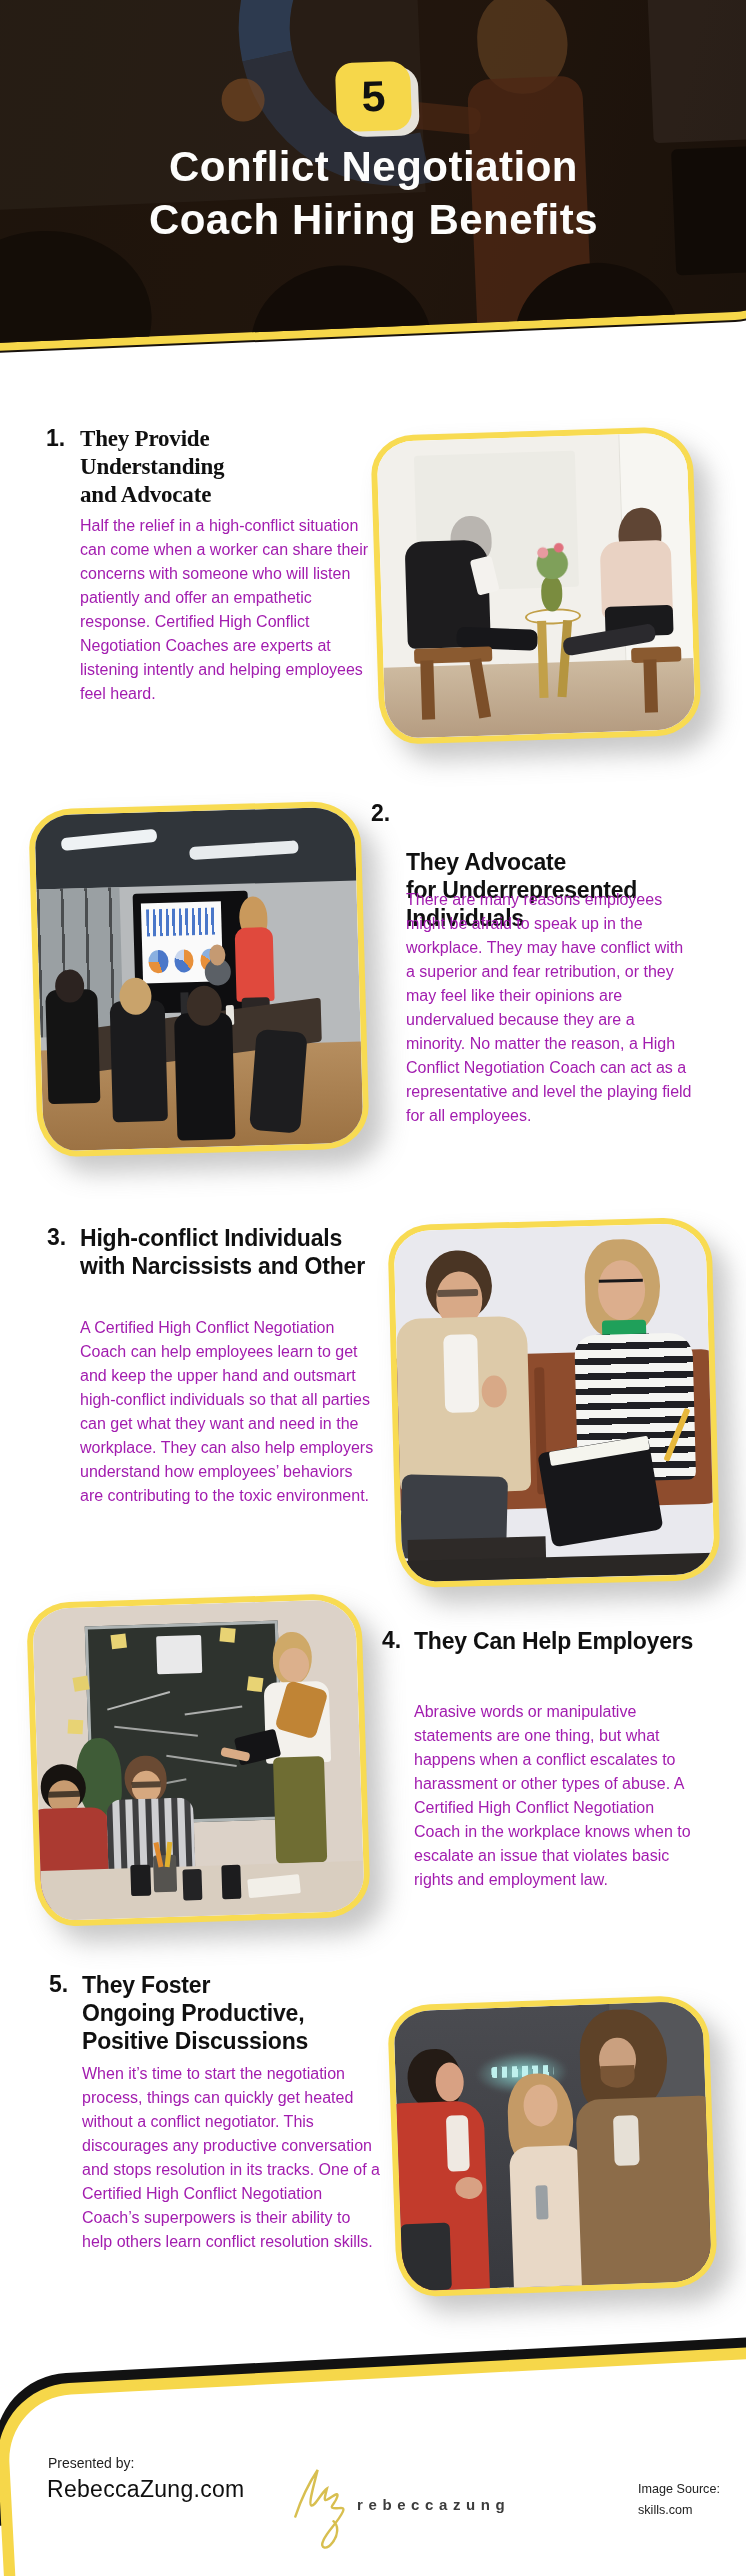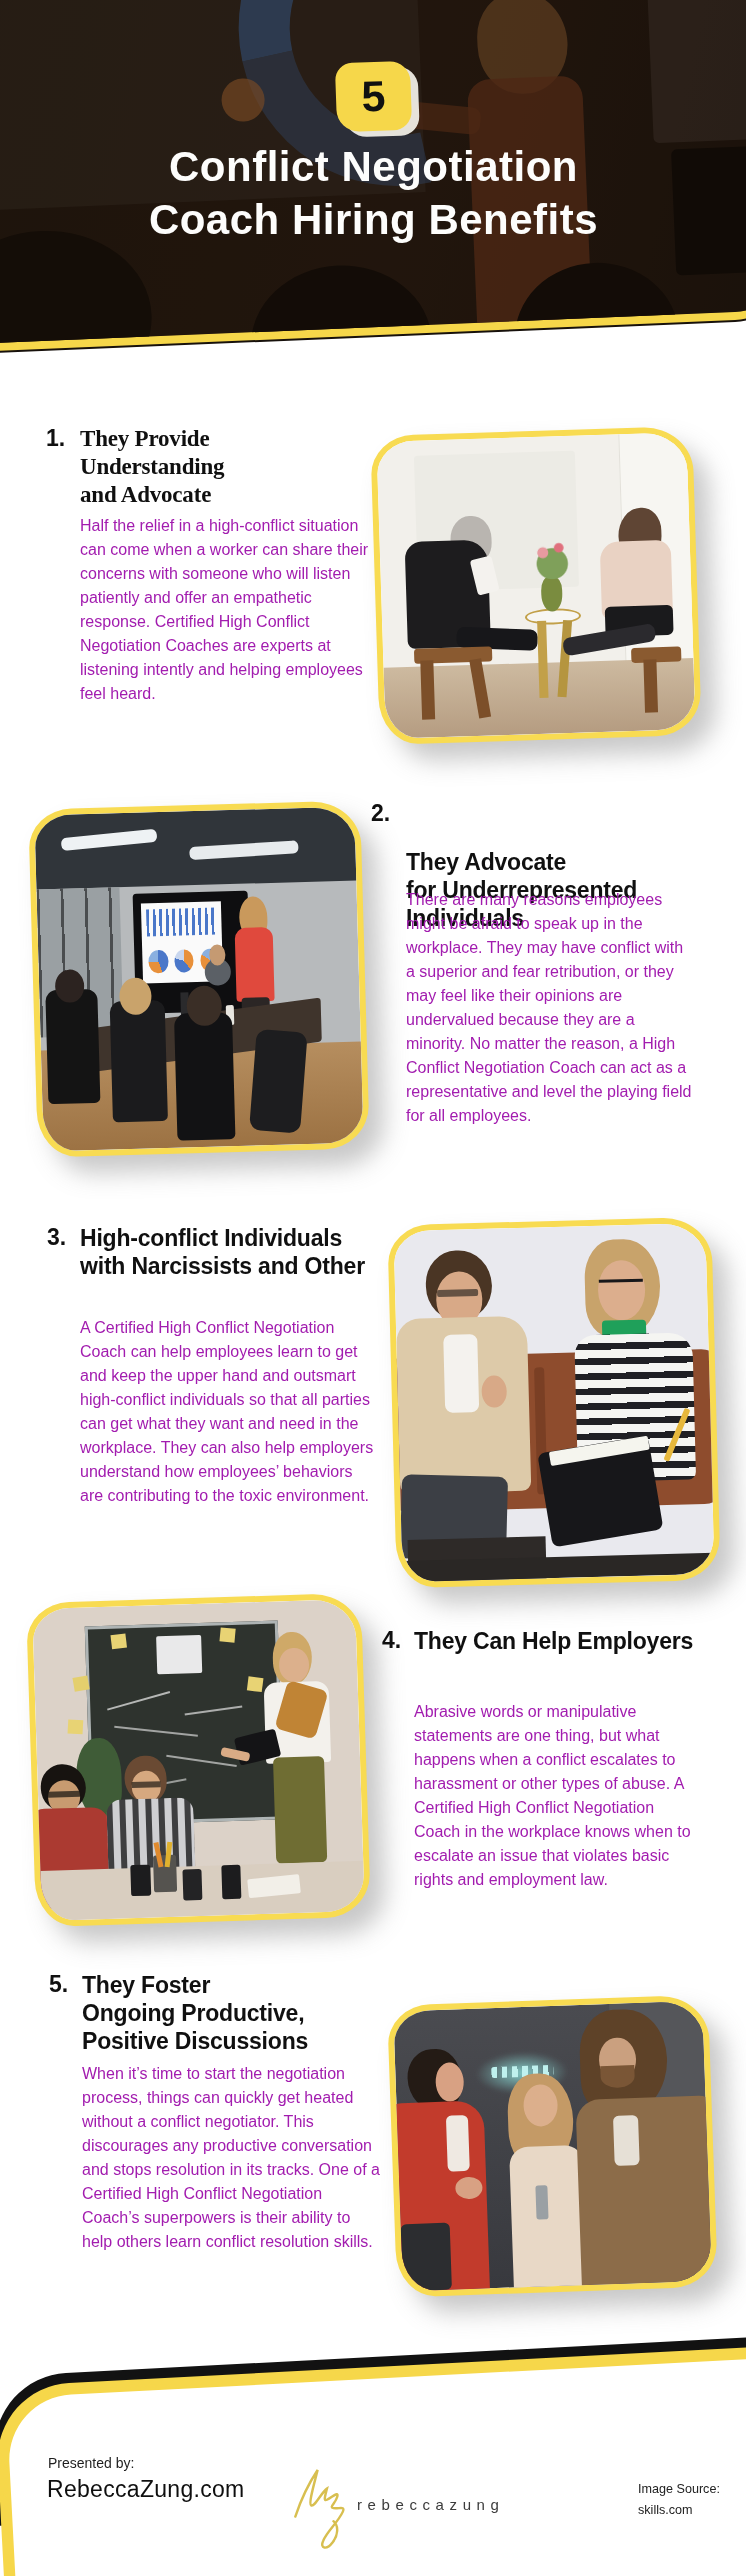--- a/index.html
+++ b/index.html
@@ -25,21 +25,21 @@
         box-shadow:15px 17px 24px rgba(110,110,110,.38);
         border-radius:43px 49px 45px 39px / 39px 45px 43px 47px;}
   
   .ftr-wrap{position:absolute;left:0;top:2287px;width:747px;height:289px;overflow:hidden;}
   .f-shape{position:absolute;width:952px;transform:rotate(-3deg);transform-origin:top left;border-top-left-radius:75px;}
   .f-black{left:-9.3px;top:90px;height:149px;background:#121212;}
   .f-yellow{left:-5.6px;top:100px;height:401px;background:#f6d74a;}
   .f-white{left:5.6px;top:111px;height:401px;background:#ffffff;border-top-left-radius:65px;}
   .f-label{font-size:14px;color:#1f1f1f;}
   .f-site{font-size:23px;color:#0f0f0f;letter-spacing:0.3px;}
-  .f-logo-text{font-size:15px;letter-spacing:5.6px;color:#3c3c3c;}
+  .f-logo-text{font-size:15px;letter-spacing:5.6px;color:#3c3c3c;font-weight:bold;}
   .f-src{font-size:12.6px;line-height:20.5px;color:#222;}
 </style>
 </head>
 <body>
 
 <div id="canvas">
 
   
   <div class="hdr-wrap">
     <div class="hdr-layer hdr-line"></div>

